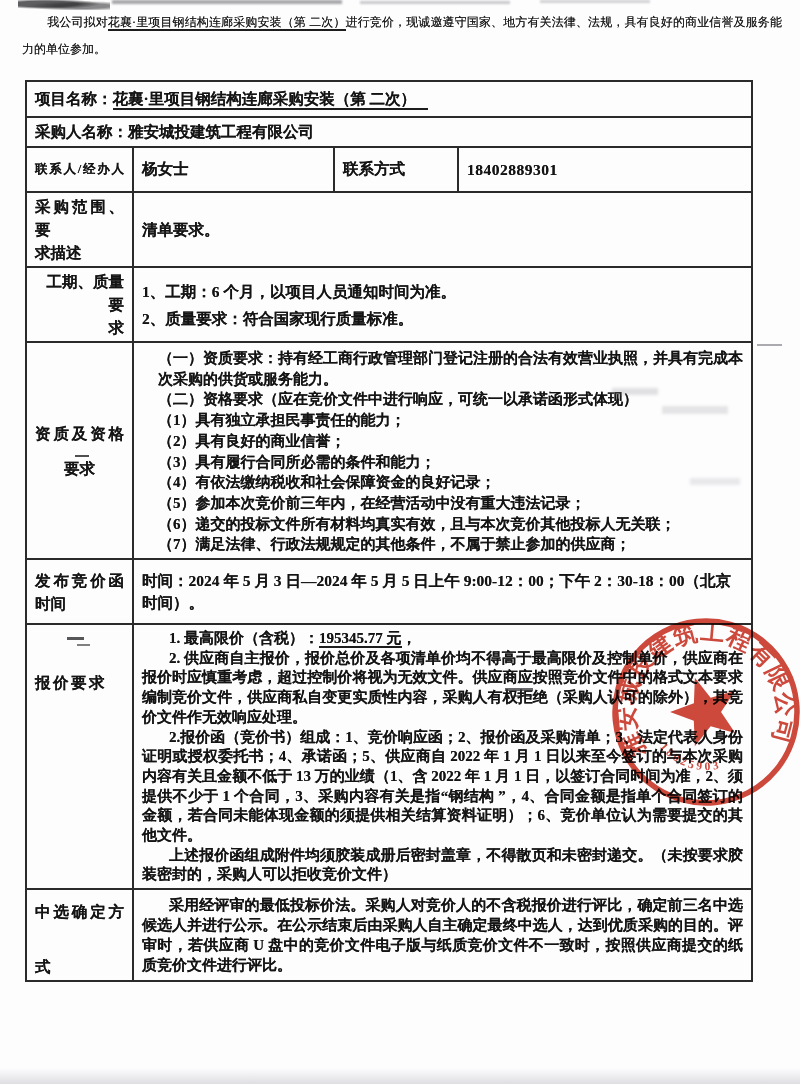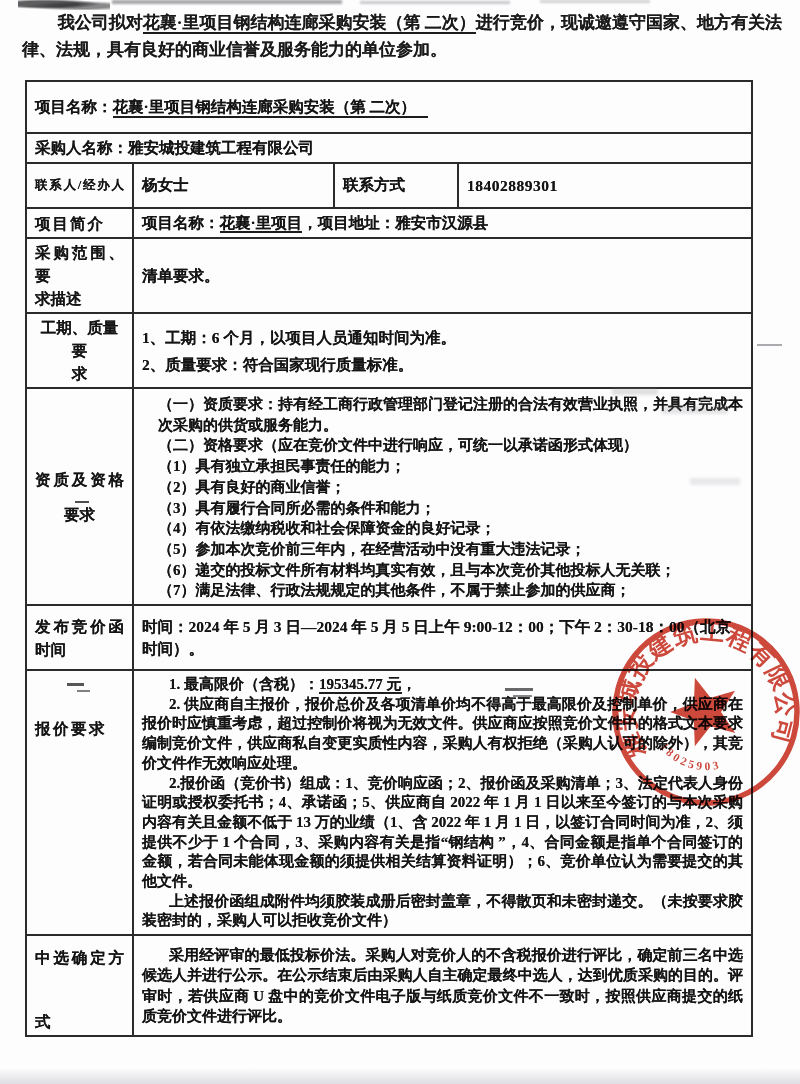--- a/index.html
+++ b/index.html
@@ -18,22 +18,22 @@
     text-align: center;
     font-size: 37px;
     font-weight: 700;
     letter-spacing: 7px;
     color:#111;
     line-height: 46px;
     text-shadow: 0 0 0.6px #333;
   }
   .intro {
     margin: 9px 18px 0 22px;
-    font-size: 17px;
-    font-weight: 700;
+    font-size: 12px;
+    font-weight: 400;
     line-height: 27px;
     text-indent: 2.1em;
     text-align: justify;
     color:#1a1a1a;
     text-shadow: 0 0 0.5px #444;
   }
   .u { border-bottom: 2px solid #1d1d1d; }
   
   table.doc {
     border-collapse: collapse;
@@ -58,30 +58,30 @@
     border-radius: 22px;
   }
   .j { text-align: justify; text-align-last: justify; }
   .r1 td, .r2 td { font-size: 16.5px; font-weight: 700; padding-left: 11px; }
   .r1 .u { padding-right: 12px; padding-bottom: 1px; }
   .r3 .contact-lbl { font-size: 12.5px; }
   .r3 .phone { font-size: 15.5px; letter-spacing: 0.5px; }
   .r4 td.content { line-height: 24px; }
   .r5 td.content { line-height: 24px; }
   .r6 td.content { line-height: 27px; }
-  .r6 .lblcell { text-align: center; }
+  .r6 .lblcell { text-align: right; }
   .r7 td.content { line-height: 20.7px; font-size: 15px; padding: 5px 8px 3px 24px; }
   .r7 .lblcell .lbl-wrap { display:flex; flex-direction:column; align-items:center; gap:12px; position:relative; }
   .r8 td.content { line-height: 21.5px; padding: 10px 8px; }
   .r9 td.content { line-height: 19.7px; font-size: 15px; padding: 4px 8px 3px 8px; }
   .r9 td.content p { text-indent: 1.8em; text-align: justify; }
   .r9 .lblcell { vertical-align: top; padding-top: 46px; letter-spacing: 2.5px; position: relative; }
   .r10 td.content { line-height: 20.3px; font-size: 15px; padding: 4px 8px; text-indent: 1.8em; text-align: justify; }
   .r10 .lblcell { vertical-align: top; padding-top: 10px; }
-  .r10 .lbl-wrap { display:flex; flex-direction:column; gap:41px; }
+  .r10 .lbl-wrap { display:flex; flex-direction:column; gap:32px; }
   
   .stamp {
     position: absolute;
     left: 606px; top: 612px;
     width: 200px; height: 200px;
     color: #c72f20;
     opacity: 0.88;
     mix-blend-mode: multiply;
     transform: rotate(-6deg);
     pointer-events: none;
@@ -132,35 +132,31 @@
   <p class="intro"><span>我公司拟对</span><span class="u">花襄·里项目钢结构连廊采购安装（第 二次）</span><span>进行竞价，现诚邀遵守国家、地方有关法律、法规，具有良好的商业信誉及服务能力的单位参加。</span></p>
 
   <table class="doc">
     <colgroup>
       <col style="width:107px">
         <col style="width:201px">
         <col style="width:124px">
         <col style="width:294px">
     </colgroup>
     <tbody>
-      <tr class="r1" style="height:52px">
+      <tr class="r1" style="height:36px">
         <td colspan="4"><span>项目名称：</span><span class="u">花襄·里项目钢结构连廊采购安装（第 二次）</span></td>
       </tr>
       <tr class="r2" style="height:30px">
         <td colspan="4"><span>采购人名称：</span><span>雅安城投建筑工程有限公司</span></td>
       </tr>
       <tr class="r3" style="height:45px">
         <td class="lblcell contact-lbl j">联系人/经办人</td>
         <td>杨女士</td>
         <td>联系方式</td>
         <td class="phone">18402889301</td>
-      </tr>
-      <tr class="r4" style="height:28px">
-        <td class="lblcell" style="letter-spacing:2px">项目简介</td>
-        <td colspan="3" class="content"><span>项目名称：</span><span class="u">花襄·里项目</span><span>，项目地址：雅安市汉源县</span></td>
       </tr>
       <tr class="r5" style="height:46px">
         <td class="lblcell">
           <div class="j">采购范围、要</div>
           <div>求描述</div>
         </td>
         <td colspan="3" class="content">清单要求。</td>
       </tr>
       <tr class="r6" style="height:68px">
         <td class="lblcell">

